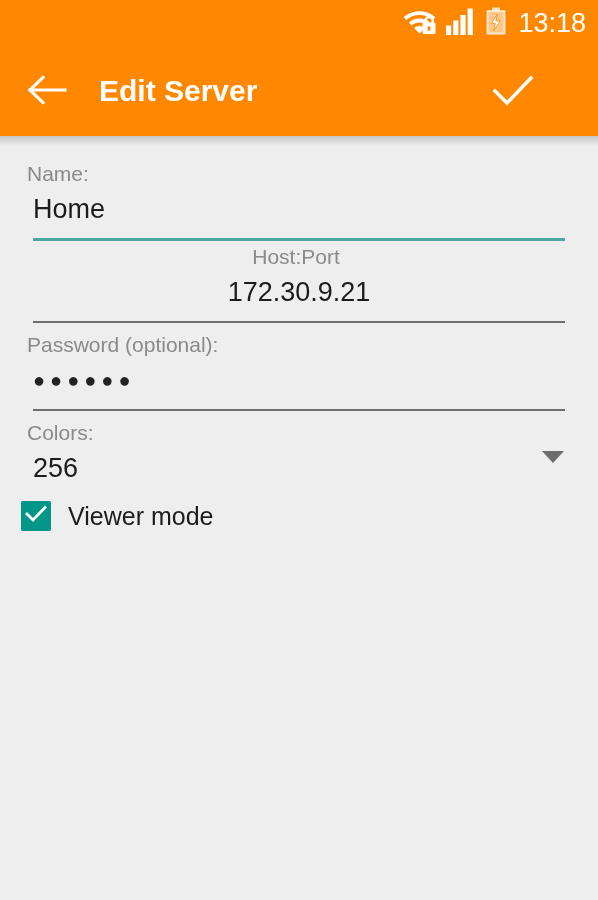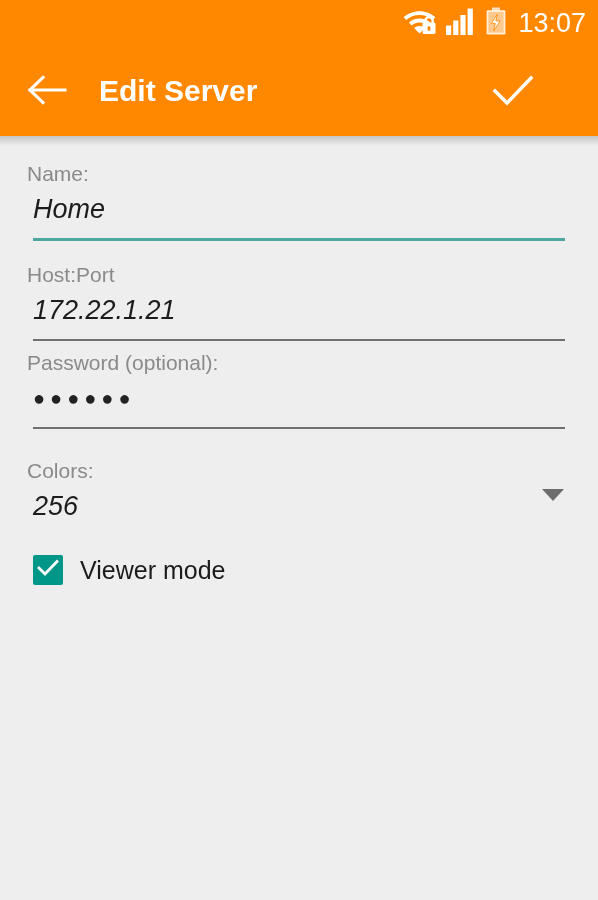--- a/index.html
+++ b/index.html
@@ -111,65 +111,64 @@
     padding-bottom: 6px;
     padding-left: 0px;
   }
   .field-value {
     color: #1c1c1c;
     font-size: 27px;
     line-height: 34px;
     padding-left: 6px;
     white-space: nowrap;
     cursor: text;
-    font-style: italic;
   }
   .field-value.dots {
     font-size: 20px;
     letter-spacing: 5px;
     line-height: 34px;
     color: #222222;
   }
   .underline {
     margin-left: 6px;
     height: 2px;
     background: #6f6f6f;
     margin-top: 12px;
   }
   .underline.focused {
     height: 3px;
     background: #4aa8a0;
   }
 
   .field-name     { margin-top: 16px; }
-  .field-host     { margin-top: 22px; }
+  .field-host     { margin-top: 4px; text-align: center; }
   .field-password { margin-top: 10px; }
-  .field-colors   { margin-top: 30px; }
+  .field-colors   { margin-top: 10px; }
 
   
   .select-row {
     position: relative;
     display: flex;
     cursor: pointer;
   }
   .select-row .field-value { flex: 1; }
   .dropdown-arrow {
     width: 0; height: 0;
     border-left: 11px solid transparent;
     border-right: 11px solid transparent;
     border-top: 12px solid #6d6d6d;
     margin-right: 1px;
   }
 
   
   .checkbox-row {
     display: flex;
     align-items: center;
-    margin-top: 32px;
-    padding-left: 33px;
+    margin-top: 16px;
+    padding-left: 21px;
     cursor: pointer;
   }
   .checkbox {
     width: 30px; height: 30px;
     background: #009688;
     border-radius: 2px;
     display: flex;
     align-items: center;
     justify-content: center;
     flex: none;
@@ -217,21 +216,21 @@
 
     <span class="status-icon">
       <svg width="22" height="28" viewBox="0 0 22 28">
         <rect x="7" y="0.5" width="8" height="3.2" fill="#ffffff" opacity="0.75"></rect>
         <rect x="1.6" y="3.2" width="18.8" height="24.2" rx="1.2" fill="#ffffff" opacity="0.85"></rect>
         <rect x="3.4" y="5" width="15.2" height="20.6" fill="#ff8800" opacity="0.35"></rect>
         <path d="M12.4 7.2l-6 9.2h3.9l-1.5 7.4 6.3-9.9h-4.2z" fill="#ffffff" stroke="#ff8800" stroke-width="0.8"></path>
       </svg>
     </span>
 
-    <span class="status-time">13:07</span>
+    <span class="status-time">13:18</span>
   </div>
 
   <div class="titlerow">
 
     <div class="back-btn">
       <span>
         <svg width="42" height="32" viewBox="0 0 42 32">
           <g fill="none" stroke="#ffffff" stroke-width="3.1" stroke-linecap="square">
             <line x1="3" y1="16" x2="38" y2="16"></line>
             <polyline points="16,3.5 3,16 16,28.5"></polyline>
@@ -256,21 +255,21 @@
 <div class="form">
 
   <div class="field field-name">
     <div class="field-label">Name:</div>
     <div class="field-value">Home</div>
     <div class="underline focused"></div>
   </div>
 
   <div class="field field-host">
     <div class="field-label">Host:Port</div>
-    <div class="field-value">172.22.1.21</div>
+    <div class="field-value">172.30.9.21</div>
     <div class="underline"></div>
   </div>
 
   <div class="field field-password">
     <div class="field-label">Password (optional):</div>
     <div class="field-value dots">●●●●●●</div>
     <div class="underline"></div>
   </div>
 
   <div class="field field-colors">

